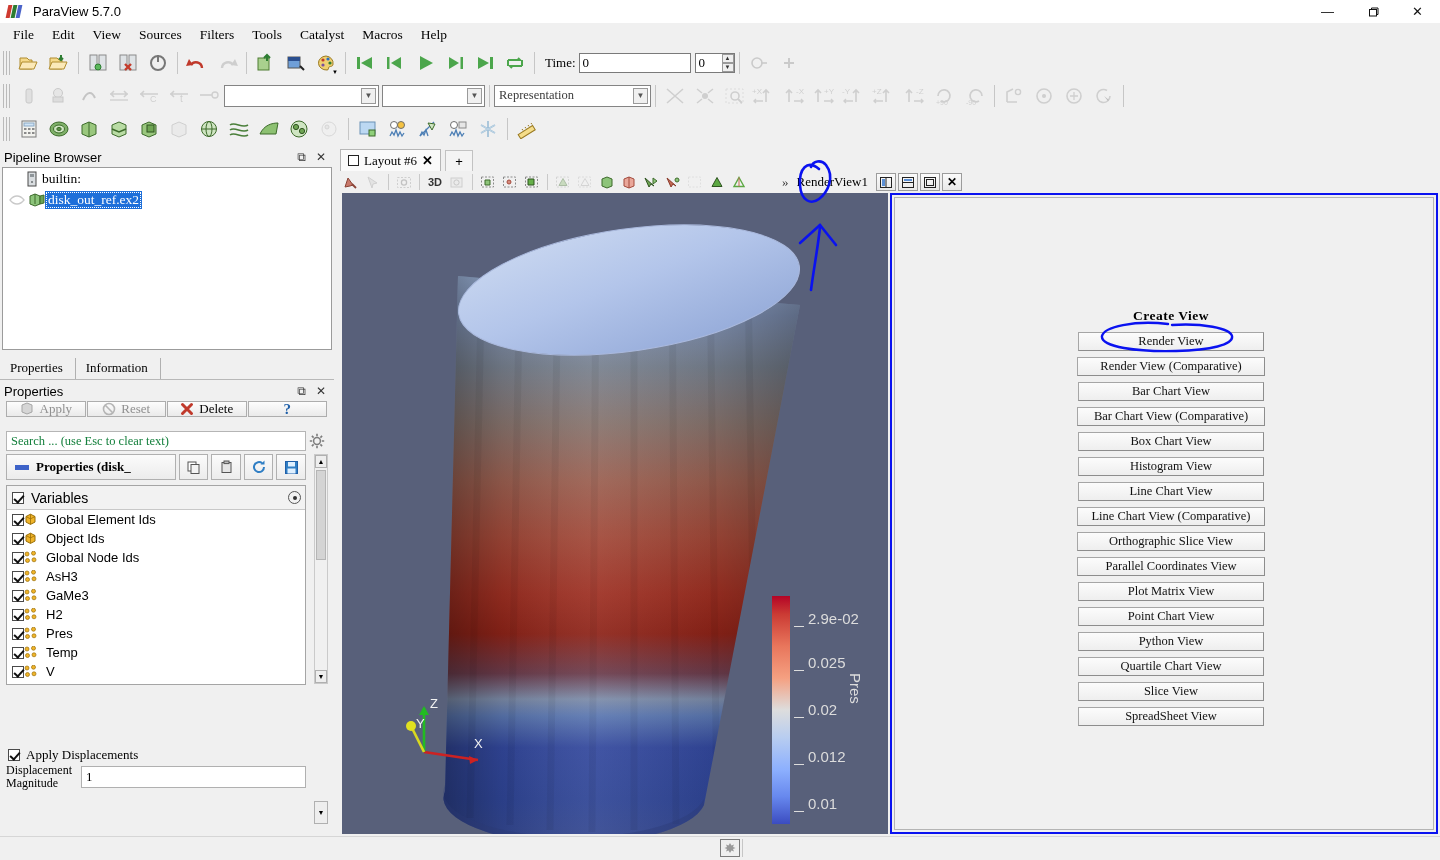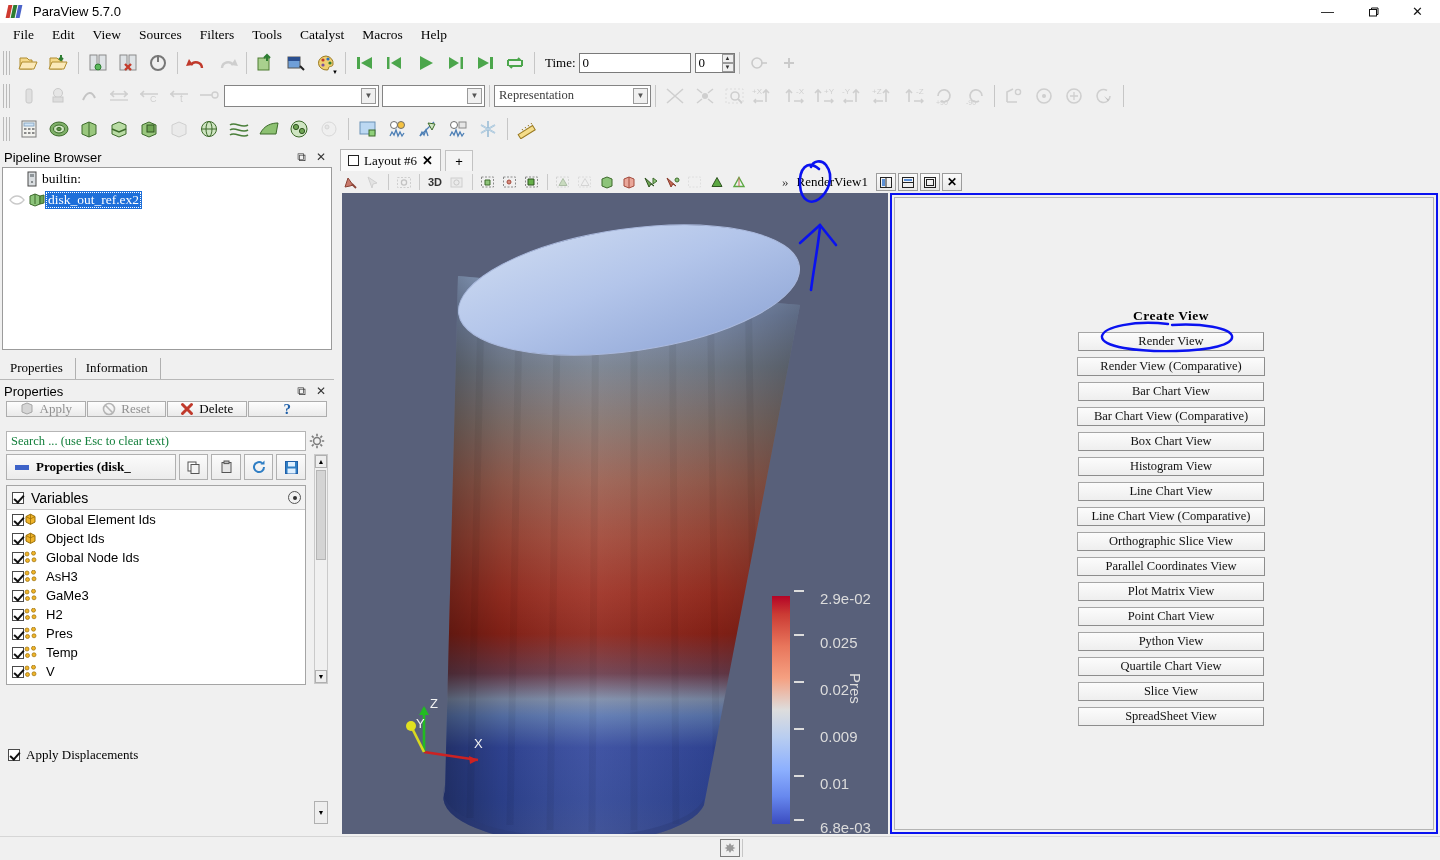--- a/index.html
+++ b/index.html
@@ -165,22 +165,22 @@
 
   
   .renderview { position:absolute; left:342px; top:193px; width:546px; height:641px;
                 background:#58607a; overflow:hidden; }
   .cyl-wrap { position:absolute; left:0; top:0; width:546px; height:641px; }
 
   
   .scalarbar { position:absolute; left:430px; top:403px; width:18px; height:228px;
                border:none; }
   .sb-ticks { position:absolute; left:452px; top:395px; width:95px; height:244px; }
-  .sb-tick { position:absolute; left:0; display:flex; align-items:flex-start; gap:16px;
-             color:#dcdcdc; font-size:15px; font-family:"Liberation Sans",sans-serif; }
+  .sb-tick { position:absolute; left:0; display:flex; align-items:flex-end; gap:4px;
+             color:#dcdcdc; font-size:15px; font-family:"Liberation Sans",sans-serif;margin-top:20px; }
   .sb-tick .dash { width:10px; height:1.5px; background:#dcdcdc; }
   .sb-title { position:absolute; left:522px; top:480px; color:#dcdcdc; font-size:15px;
               font-family:"Liberation Sans",sans-serif;
               transform: rotate(90deg); transform-origin: left top; white-space:nowrap; }
 
   
   .rightview { position:absolute; left:890px; top:193px; width:548px; height:641px;
                border:2px solid #0a12f0; background:#f0f0f0; }
   .rv-inner { position:absolute; left:2px; top:2px; right:2px; bottom:2px;
               border:1px solid #b4b4b4; background:#f0f0f0; }
@@ -898,20 +898,27 @@
       <div class="scroll-up" style="top:0;">▲</div>
       <div class="scroll-thumb" style="top:15px;height:90px;"></div>
       <div class="scroll-dn" style="bottom:0;">▼</div>
     </div>
 
     <div class="applydisp">
       <span class="cbx on"></span>
       <span>Apply Displacements</span>
     </div>
 
+    <div class="dispmag">
+      <div class="lbl">
+        <div>Displacement</div>
+        <div>Magnitude</div>
+      </div>
+      <div class="fld">1</div>
+    </div>
 
     <div style="position:absolute;right:6px;top:420px;width:14px;height:23px;border:1px solid #b0b0b0;background:#eee;display:flex;align-items:center;justify-content:center;font-size:7px;">▼</div>
   </div>
 
   <div class="vsplit"></div>
 
   <div class="layouttabs">
     <div class="ltab">
       <span class="sq"></span>
       <span>Layout #6</span>
@@ -1148,21 +1155,21 @@
       <div class="sb-tick" style="top:46px;">
         <span class="dash"></span>
         <span>0.025</span>
       </div>
       <div class="sb-tick" style="top:93px;">
         <span class="dash"></span>
         <span>0.02</span>
       </div>
       <div class="sb-tick" style="top:140px;">
         <span class="dash"></span>
-        <span>0.009</span>
+        <span>0.012</span>
       </div>
       <div class="sb-tick" style="top:187px;">
         <span class="dash"></span>
         <span>0.01</span>
       </div>
       <div class="sb-tick" style="top:231px;">
         <span class="dash"></span>
         <span>6.8e-03</span>
       </div>
     </div>

